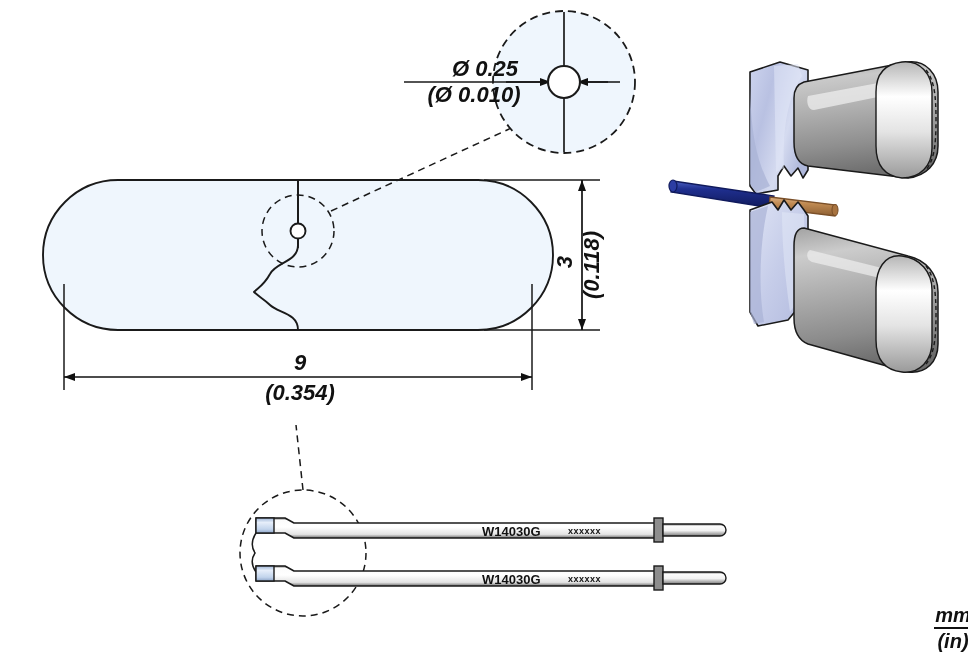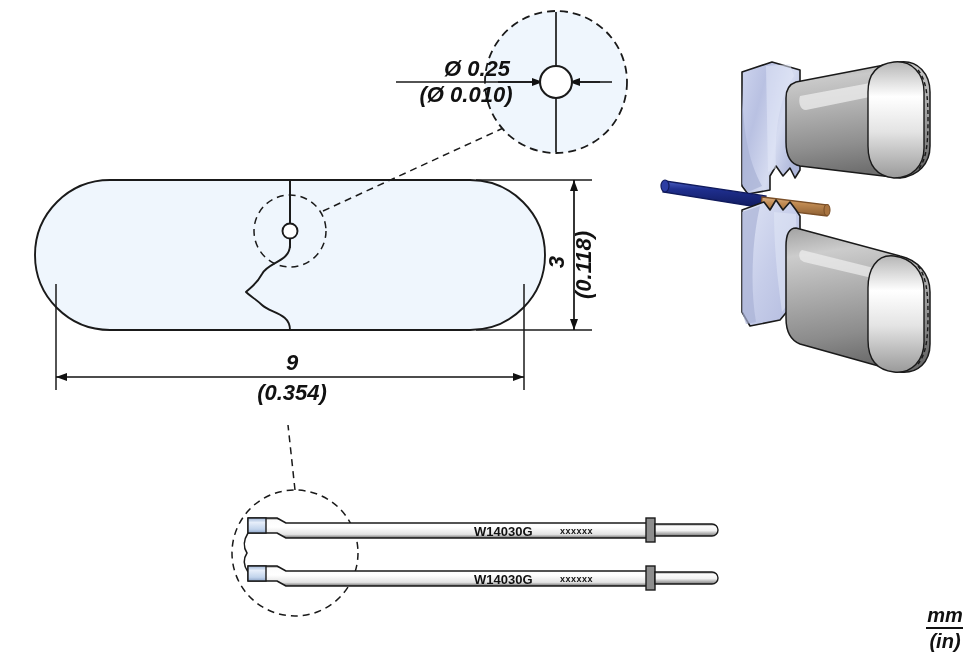--- a/index.html
+++ b/index.html
@@ -9,21 +9,21 @@
   }
   body {
     width: 968px;
     height: 656px;
     position: relative;
     overflow: hidden;
     font-family: "Liberation Sans", sans-serif;
   }
   #sheet {
     position: absolute;
-    left: 0; top: 0;
+    left: 8px; top: 0;
     width: 883px;
     height: 656px;
   }
   svg { display: block; }
   .dimtext {
     font-family: "Liberation Sans", sans-serif;
     font-style: italic;
     font-weight: bold;
     fill: #111111;
   }

